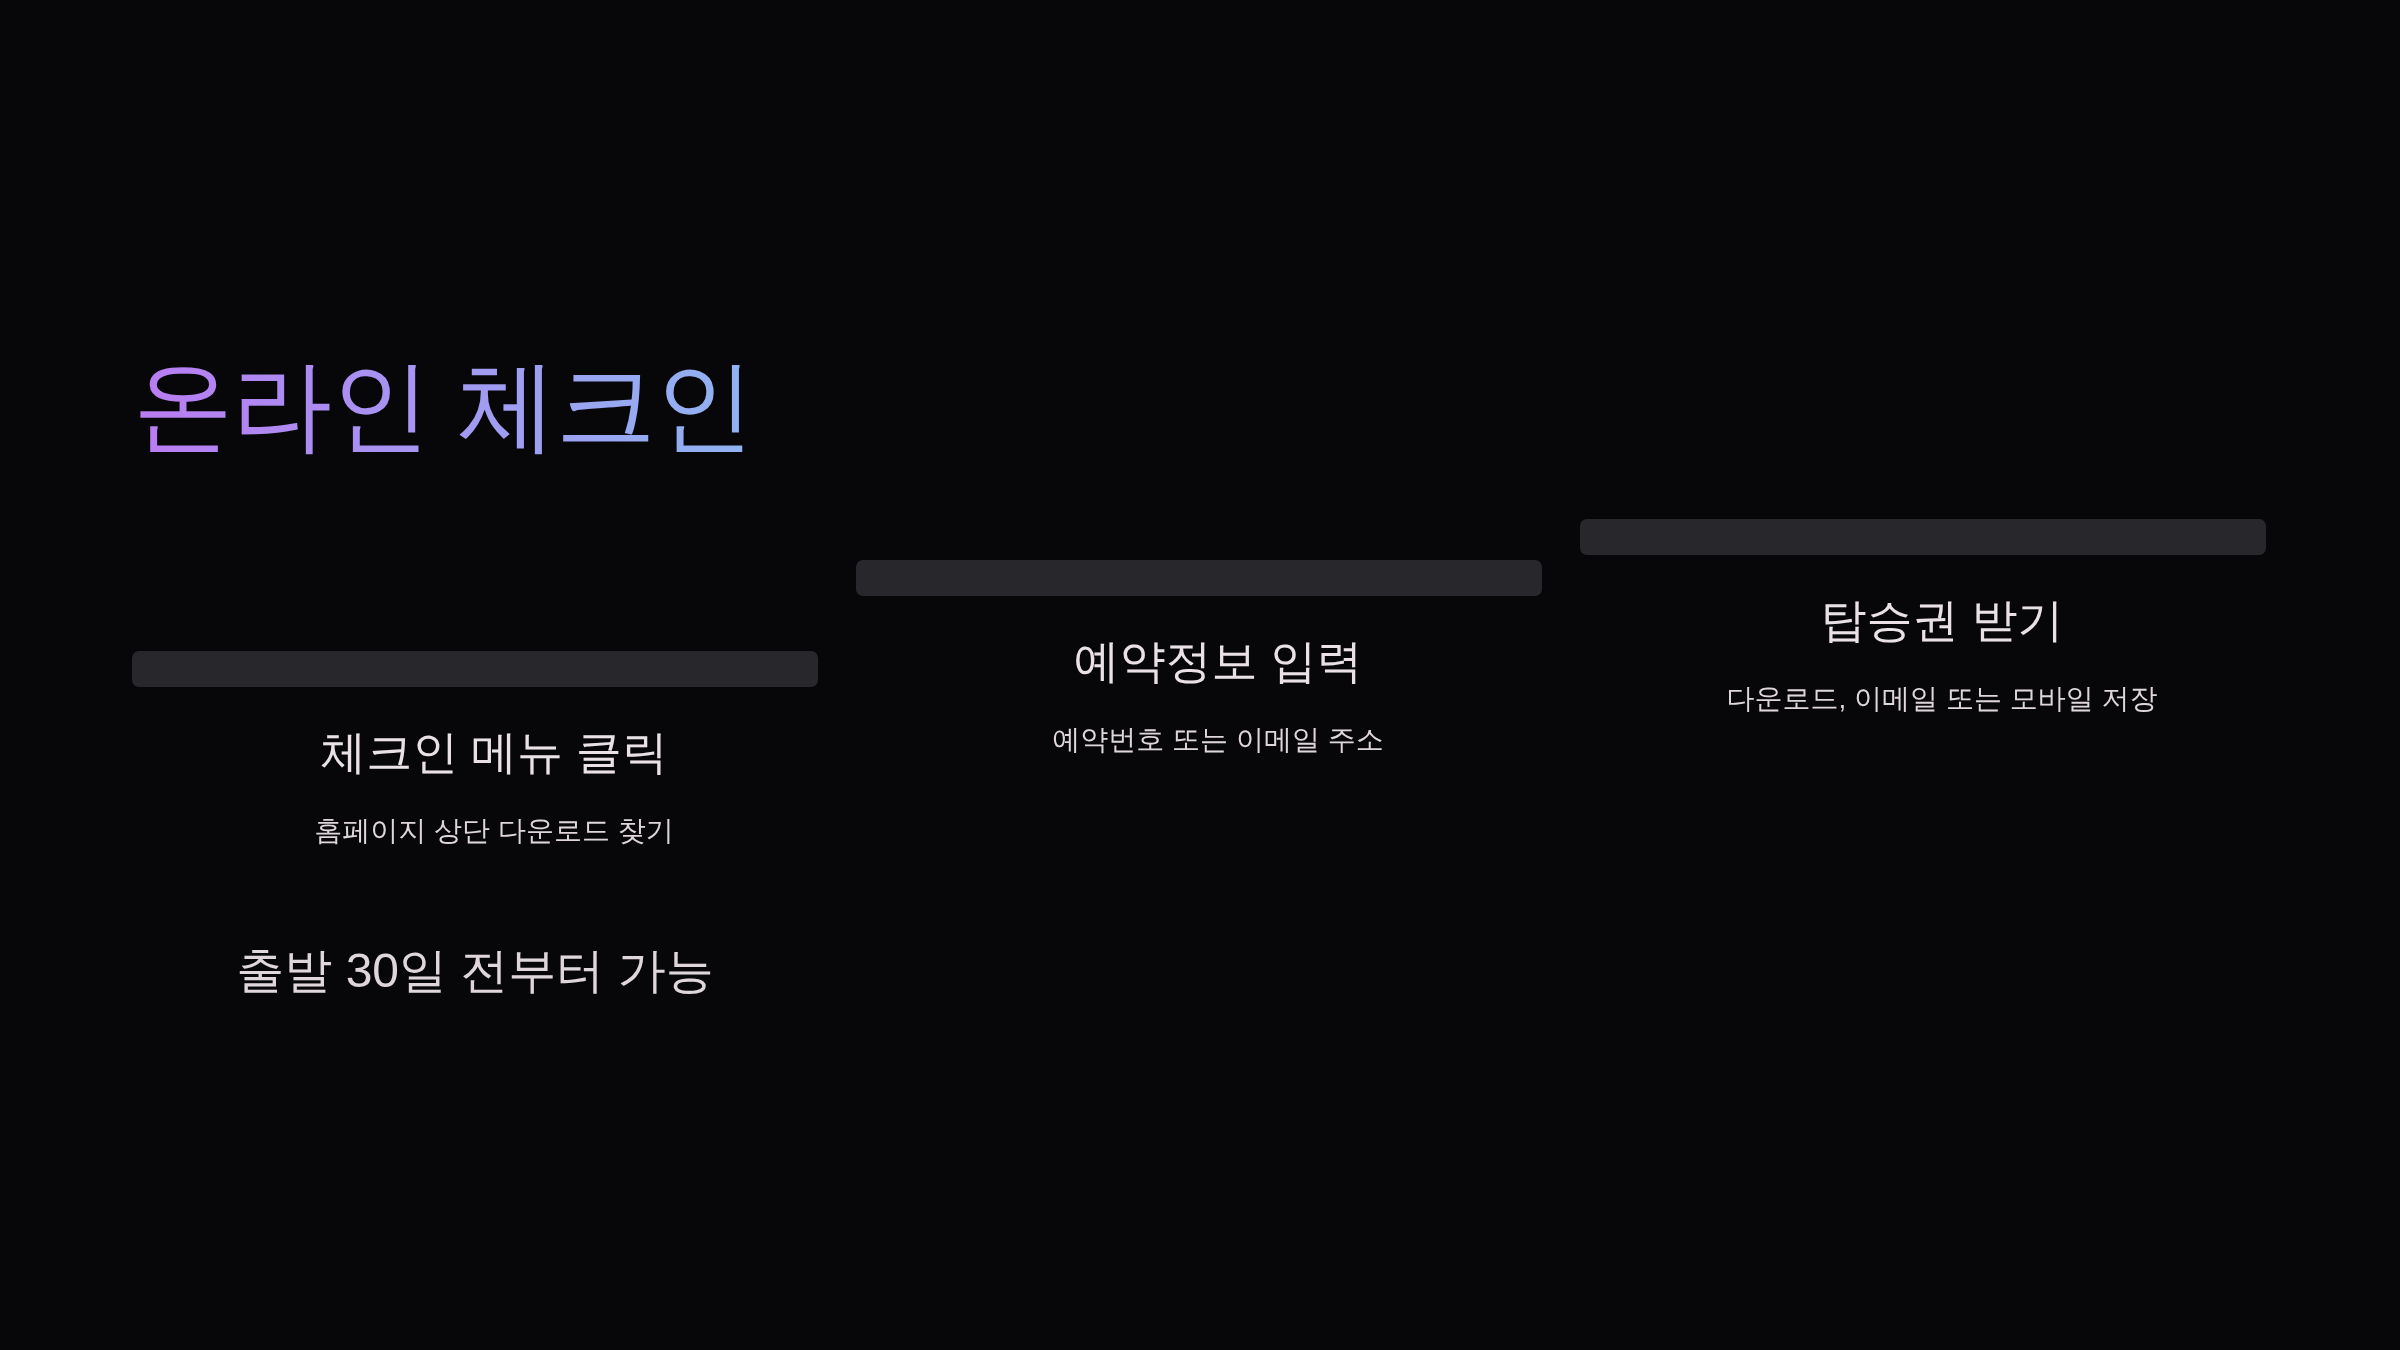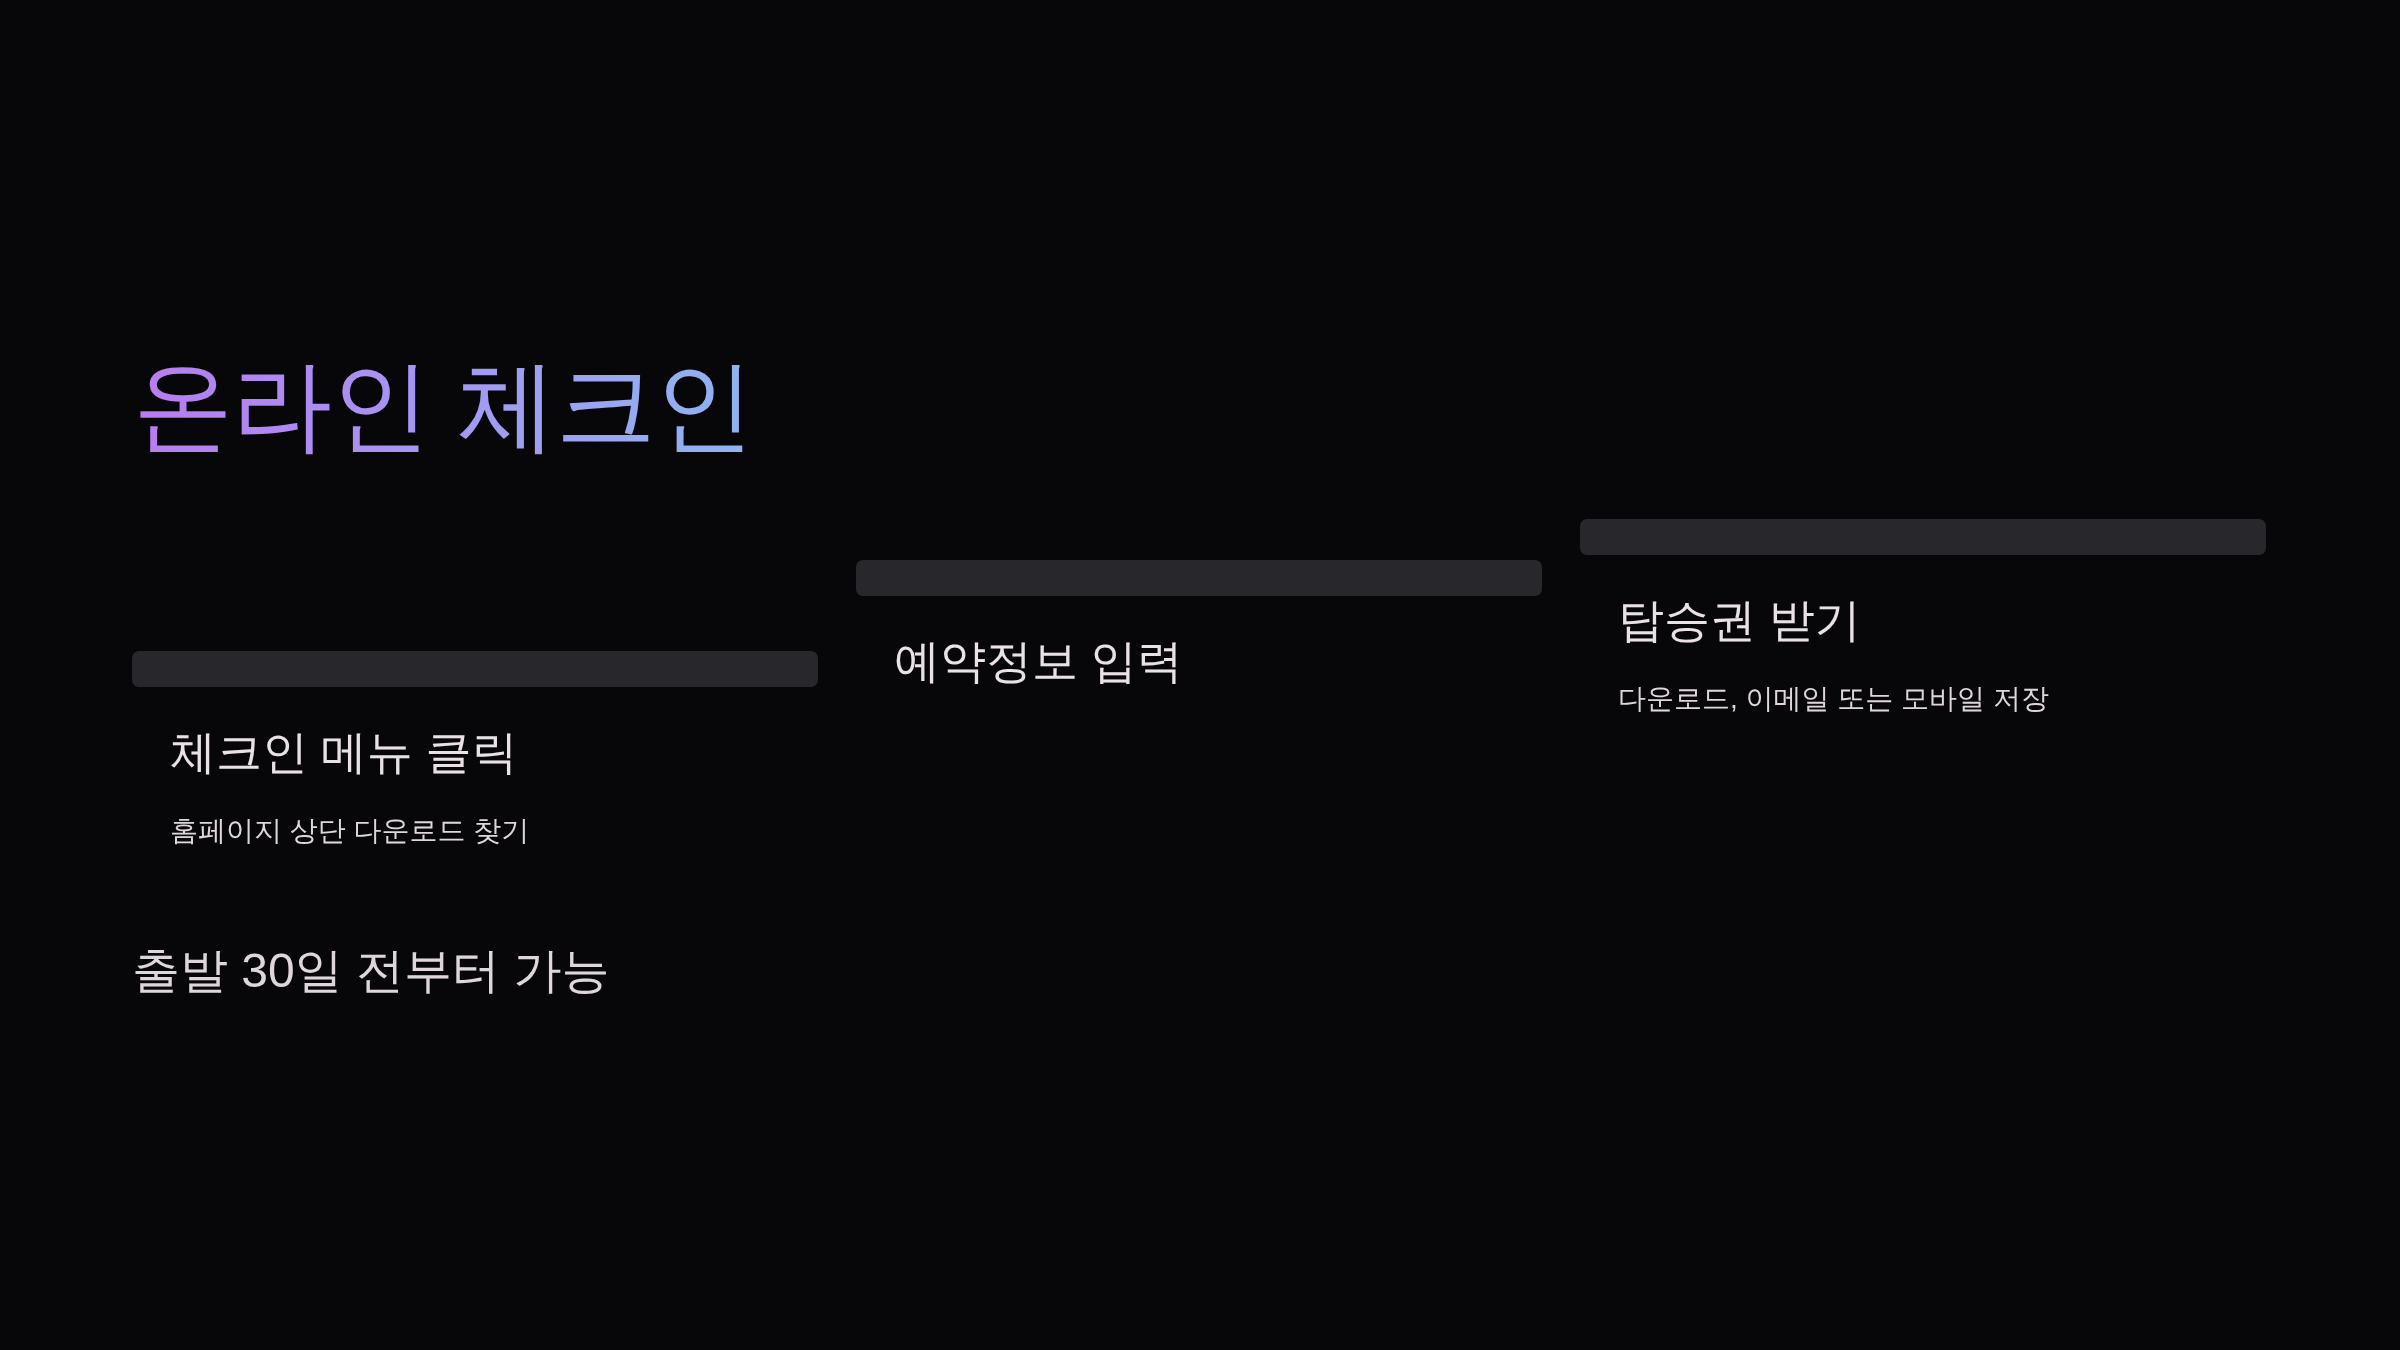--- a/index.html
+++ b/index.html
@@ -5,21 +5,21 @@
 <style>
   :root {
     --background: #07070a;
     --step-bar: #28272c;
     --heading-text: #e9e1e5;
     --body-text: #ded6da;
     --title-gradient-start: #b97cf2;
     --title-gradient-end: #8fb4f1;
   }
 
-  * { margin: 0; padding: 0; box-sizing: border-box; }
+  * { margin: 0; padding: 0; box-sizing: border-box; text-align: center; }
 
   html, body {
     background: var(--background);
   }
 
   body {
     font-family: "Liberation Sans", "DejaVu Sans", sans-serif;
   }
 
   .slide {
@@ -109,20 +109,21 @@
   <section class="step step-1">
     <div class="step-accent-bar"></div>
     <h2 class="step-heading">체크인 메뉴 클릭</h2>
     <p class="step-subtitle">홈페이지 상단 다운로드 찾기</p>
     <p class="step-note">출발 30일 전부터 가능</p>
   </section>
 
   <section class="step step-2">
     <div class="step-accent-bar"></div>
     <h2 class="step-heading">예약정보 입력</h2>
+    <p class="step-subtitle">예약번호 또는 이메일 주소</p>
   </section>
 
   <section class="step step-3">
     <div class="step-accent-bar"></div>
     <h2 class="step-heading">탑승권 받기</h2>
     <p class="step-subtitle">다운로드, 이메일 또는 모바일 저장</p>
   </section>
 
 </div>
 

